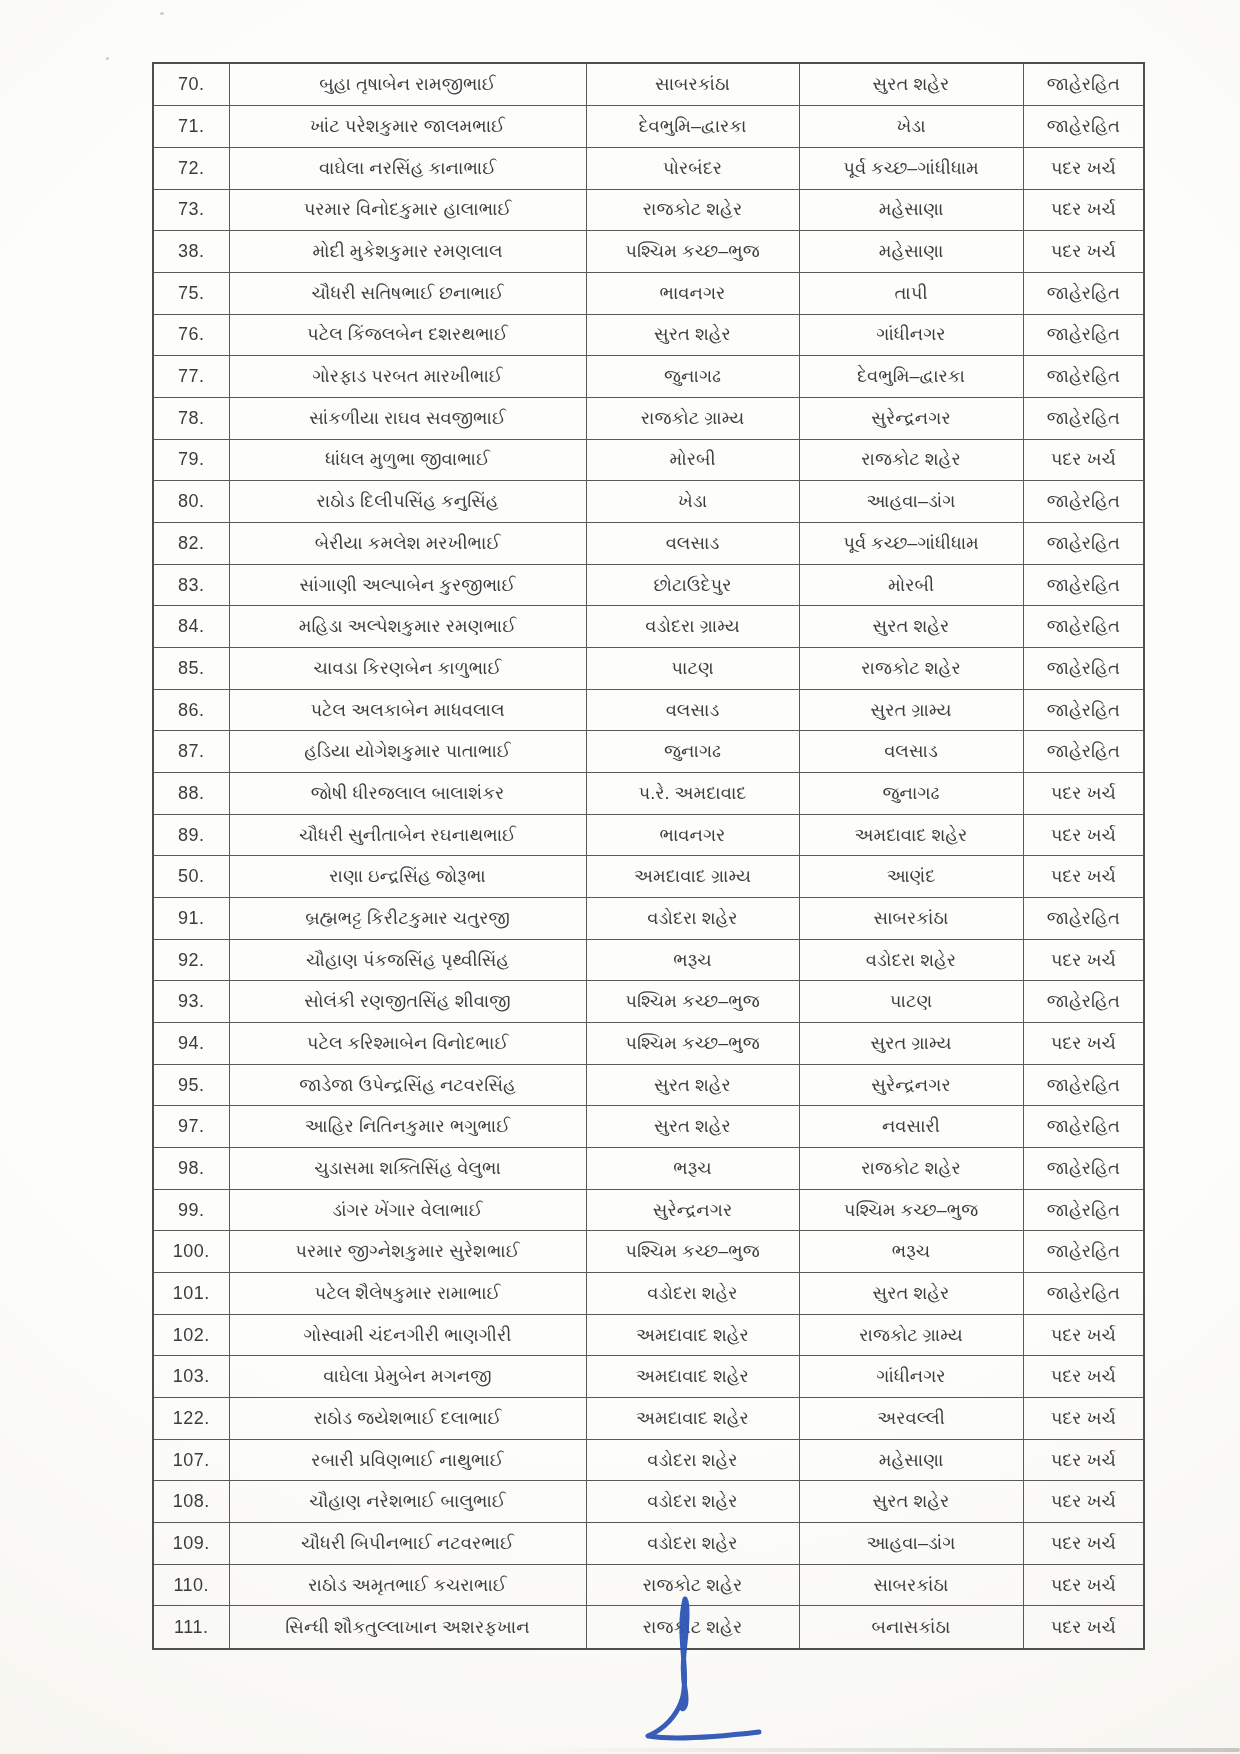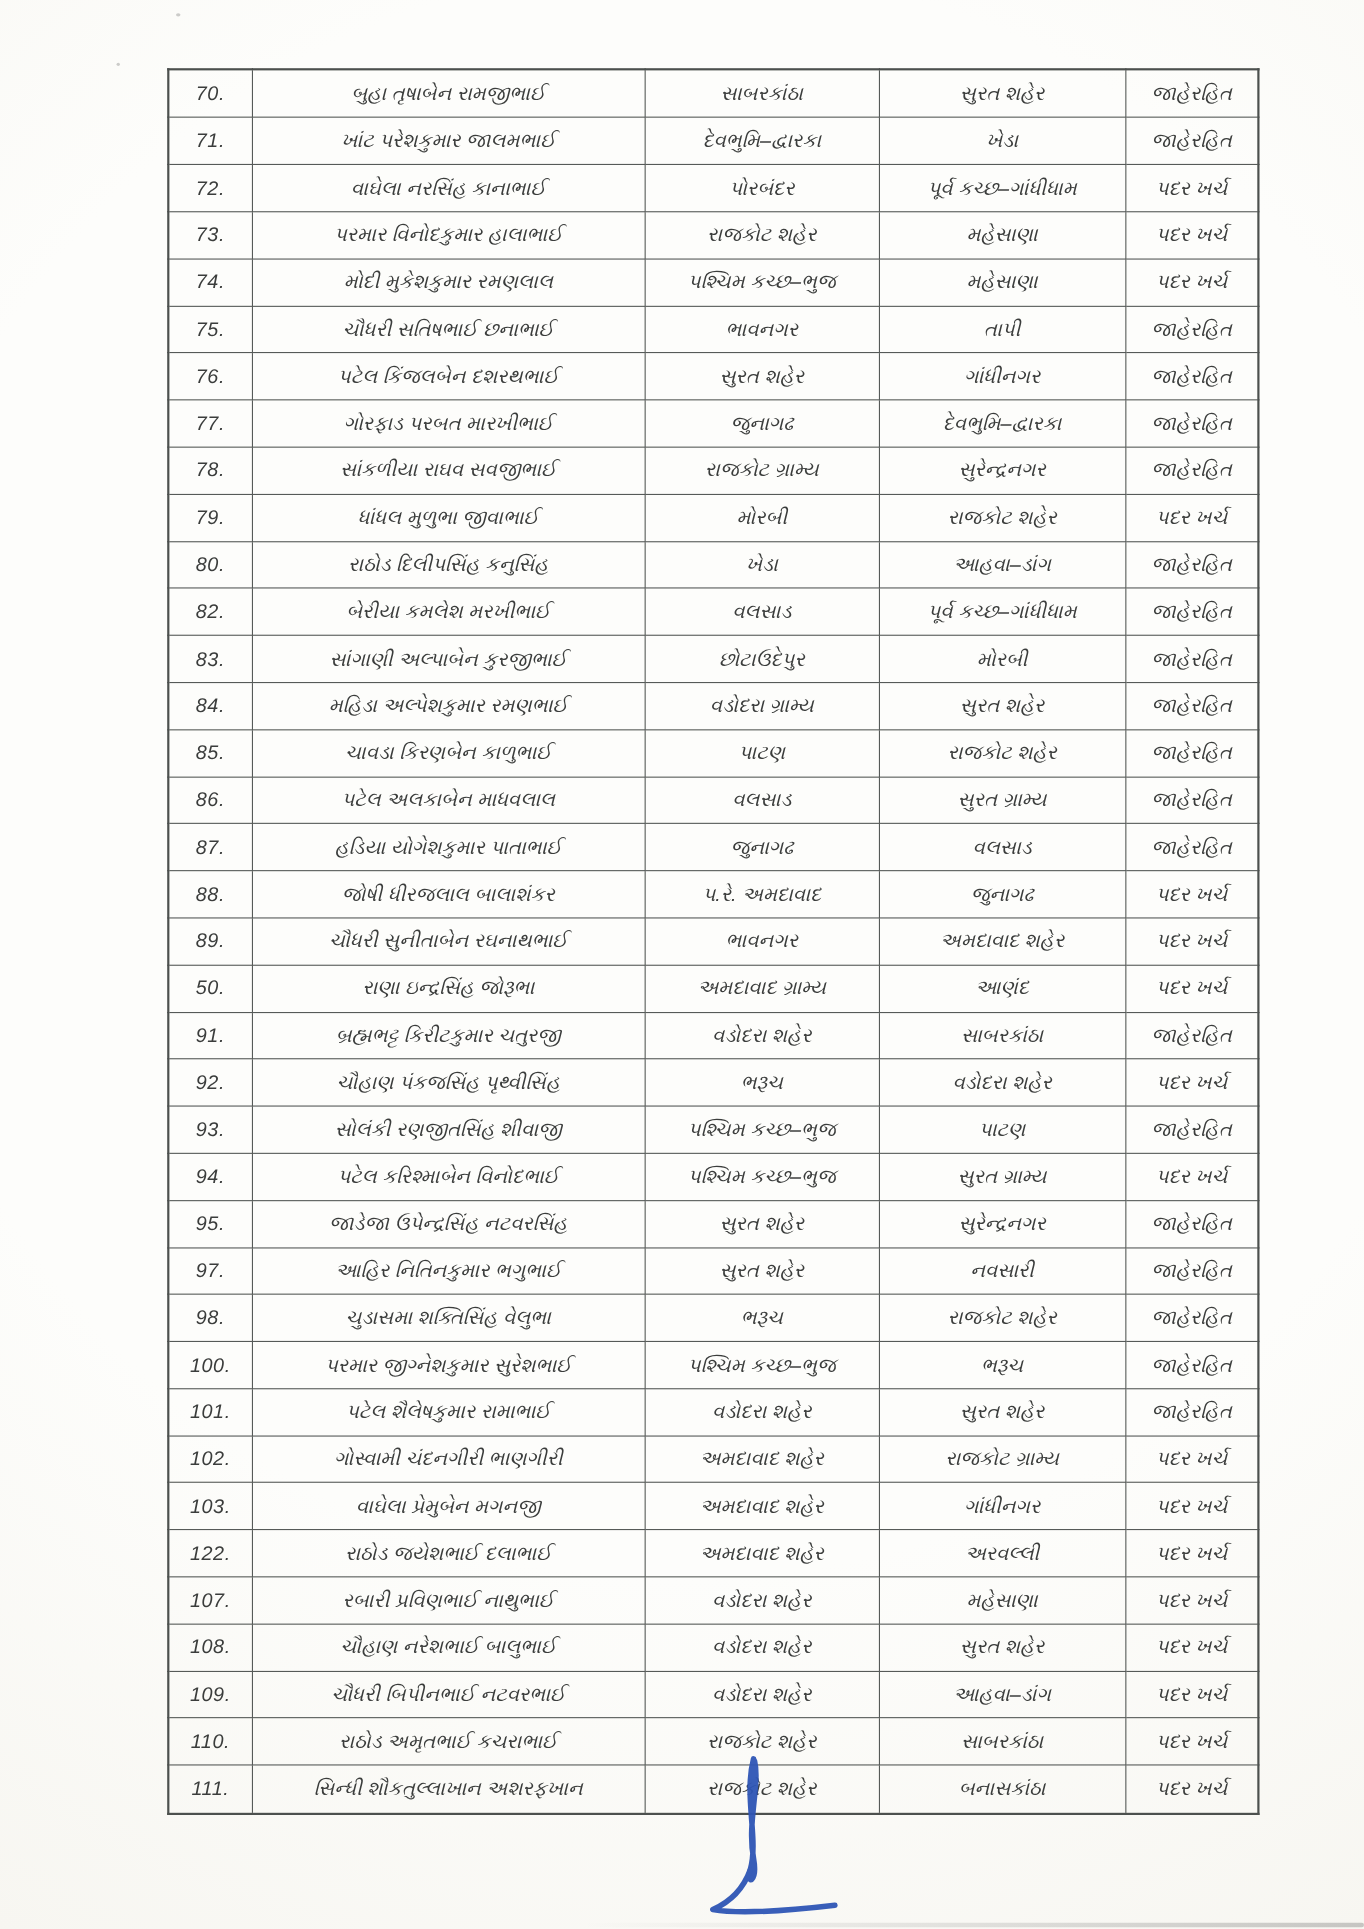--- a/index.html
+++ b/index.html
@@ -14,21 +14,20 @@
     background:#fcfcf9;
     background-image:radial-gradient(circle at 50% 40%, #fdfdfb 60%, #f7f6f1 100%);
     overflow:hidden;
   }
   table.roster{
     position:absolute;
     left:152px;top:62px;
     width:991px;height:1588px;
     border-collapse:collapse;
     table-layout:fixed;
-    font-style:italic;
   }
   table.roster, table.roster td{
     border:1px solid #565a58;
   }
   table.roster{border:2px solid #4c504e;}
   table.roster td{
     vertical-align:middle;
     color:#3b3d3c;
     font-size:18px;
     line-height:1.05;
@@ -103,21 +102,21 @@
     <td class="c-status">પદર ખર્ચ</td>
   </tr>
         <tr>
     <td class="c-no">73.</td>
     <td class="c-name">પરમાર વિનોદકુમાર હાલાભાઈ</td>
     <td class="c-a">રાજકોટ શહેર</td>
     <td class="c-b">મહેસાણા</td>
     <td class="c-status">પદર ખર્ચ</td>
   </tr>
         <tr>
-    <td class="c-no">74.</td>
+    <td class="c-no">38.</td>
     <td class="c-name">મોદી મુકેશકુમાર રમણલાલ</td>
     <td class="c-a">પશ્ચિમ કચ્છ–ભુજ</td>
     <td class="c-b">મહેસાણા</td>
     <td class="c-status">પદર ખર્ચ</td>
   </tr>
         <tr>
     <td class="c-no">75.</td>
     <td class="c-name">ચૌધરી સતિષભાઈ છનાભાઈ</td>
     <td class="c-a">ભાવનગર</td>
     <td class="c-b">તાપી</td>
@@ -261,20 +260,27 @@
     <td class="c-name">આહિર નિતિનકુમાર ભગુભાઈ</td>
     <td class="c-a">સુરત શહેર</td>
     <td class="c-b">નવસારી</td>
     <td class="c-status">જાહેરહિત</td>
   </tr>
         <tr>
     <td class="c-no">98.</td>
     <td class="c-name">ચુડાસમા શક્તિસિંહ વેલુભા</td>
     <td class="c-a">ભરૂચ</td>
     <td class="c-b">રાજકોટ શહેર</td>
+    <td class="c-status">જાહેરહિત</td>
+  </tr>
+        <tr>
+    <td class="c-no">99.</td>
+    <td class="c-name">ડાંગર ખેંગાર વેલાભાઈ</td>
+    <td class="c-a">સુરેન્દ્રનગર</td>
+    <td class="c-b">પશ્ચિમ કચ્છ–ભુજ</td>
     <td class="c-status">જાહેરહિત</td>
   </tr>
         <tr>
     <td class="c-no">100.</td>
     <td class="c-name">પરમાર જીગ્નેશકુમાર સુરેશભાઈ</td>
     <td class="c-a">પશ્ચિમ કચ્છ–ભુજ</td>
     <td class="c-b">ભરૂચ</td>
     <td class="c-status">જાહેરહિત</td>
   </tr>
         <tr>

